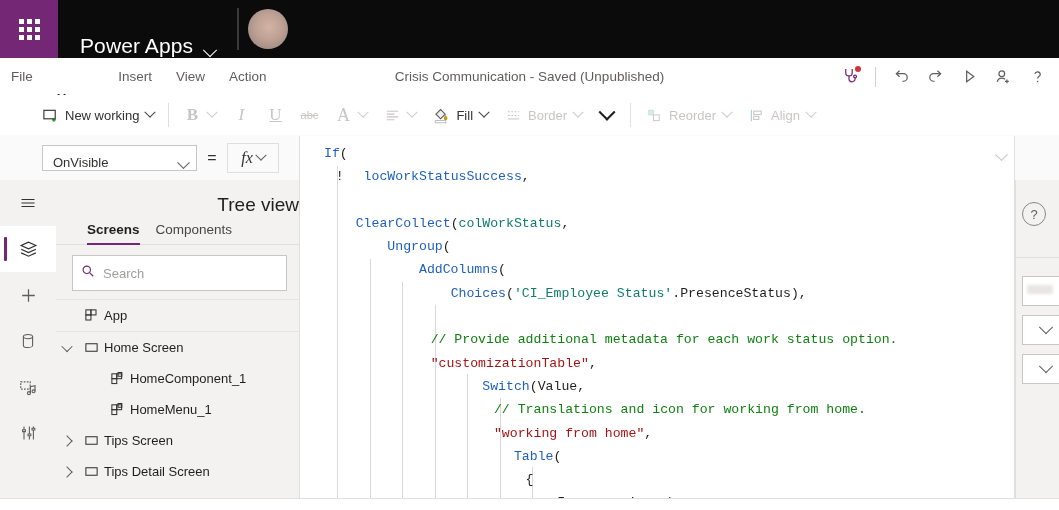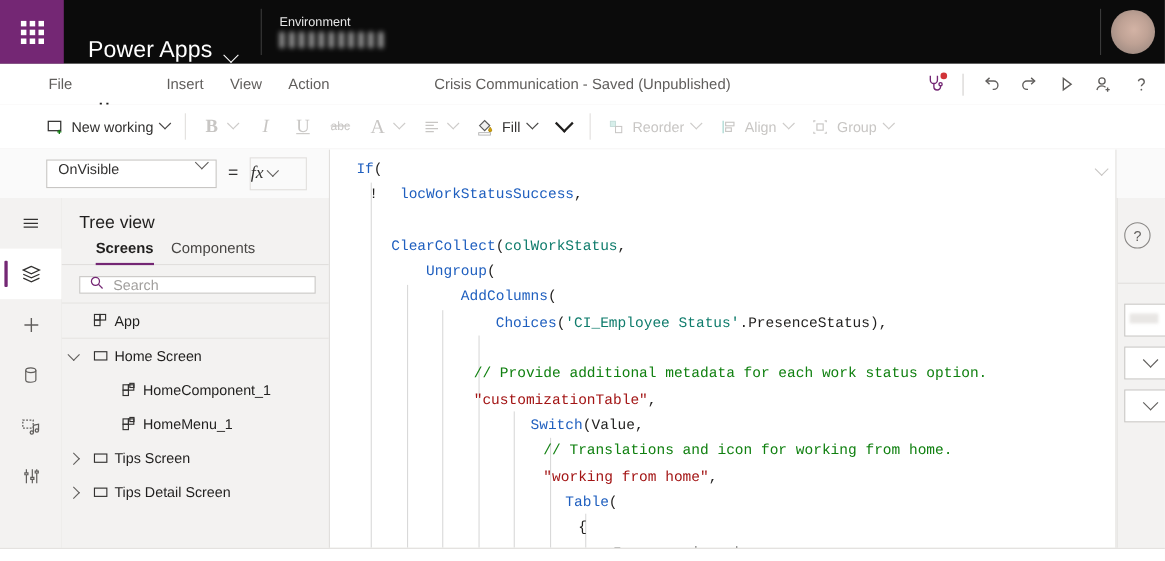--- a/index.html
+++ b/index.html
@@ -122,21 +122,20 @@
     width: 1059px; height: 37px;
     background: #ffffff;
     border-bottom: 1px solid #edebe9;
     display: flex;
     align-items: center;
   }
   .menu-items {
     display: flex;
     align-items: center;
     height: 100%;
-    padding-left: 33px;
     gap: 2px;
   }
   .menu-item {
     position: relative;
     height: 100%;
     display: flex;
     align-items: center;
     padding: 0 11px;
     font-size: 13.5px;
     color: #605e5c;
@@ -264,42 +263,42 @@
     border-bottom: 1px solid #e1dfdd;
     display: flex;
     align-items: center;
   }
   .prop-select {
     margin-left: 42px;
     width: 155px; height: 26px;
     background: #ffffff;
     border: 1px solid #c8c6c4;
     display: flex;
-    align-items: flex-start;
+    align-items: flex-end;
     justify-content: space-between;
     padding: 0 8px 0 10px;
     font-size: 13px;
     color: #323130;
     cursor: pointer;
     box-sizing: border-box;
   }
   .prop-select .chev { color: #605e5c; width: 8px; height: 8px; border-width: 1.3px; }
   .eq-sign {
     width: 30px;
     text-align: center;
     font-size: 16px;
     color: #323130;
   }
   .fx-btn {
     width: 52px; height: 30px;
     background: #fafafa;
     border: 1px solid #e1dfdd;
     display: flex;
     align-items: center;
-    justify-content: flex-start;
+    justify-content: center;
     gap: 4px;
     cursor: pointer;
     box-sizing: border-box;
   }
   .fx-label {
     font-family: "Liberation Serif", serif;
     font-style: italic;
     font-size: 16px;
     color: #323130;
   }
@@ -338,22 +337,23 @@
   .treepanel {
     position: absolute;
     left: 56px; top: 180px;
     width: 243px; height: 330px;
     background: #f3f2f1;
     border-right: 1px solid #e1dfdd;
     overflow: hidden;
   }
   .tree-title {
     padding: 14px 0 6px 16px;
-    font-size: 16px;
+    font-size: 19px;
     color: #201f1e;
+    text-align: right;
   }
   .tree-tabs {
     display: flex;
     align-items: flex-end;
     padding-left: 31px;
     gap: 16px;
     border-bottom: 1px solid #e1dfdd;
   }
   .tree-tab {
     position: relative;
@@ -369,21 +369,21 @@
   .tree-tab.active::after {
     content: "";
     position: absolute;
     left: 0; right: 0;
     bottom: -1px;
     height: 2px;
     background: #742774;
   }
   .search-wrap {
     margin: 10px 12px 0 16px;
-    height: 16px;
+    height: 36px;
     background: #ffffff;
     border: 1px solid #c8c6c4;
     display: flex;
     align-items: center;
     gap: 8px;
     padding: 0 8px;
     box-sizing: border-box;
     justify-content: flex-end;
   }
   .search-input {
@@ -569,24 +569,20 @@
           <i></i>
           <i></i>
           <i></i>
       </div>
     </div>
     <div class="brand">
       <span class="brand-title">Power Apps</span>
       <span class="chev"></span>
     </div>
     <div class="topdiv"></div>
-    <div class="env">
-      <span class="env-label">Environment</span>
-      <span class="env-name">▌▌▌▌▌▌▌▌▌▌▌</span>
-    </div>
     <div class="topdiv"></div>
     <div class="avatar-wrap">
       <div class="avatar"></div>
     </div>
   </div>
 
   <div class="menubar">
     <div class="menu-items">
       <div class="menu-item">File</div>
       <div class="menu-item active">Home</div>
@@ -681,20 +677,31 @@
       <span class="rb-icon">
         <svg width="18" height="18" viewBox="0 0 18 18" fill="none">
           <path d="M4 8.2 8.6 3.6l4.6 4.6-4.6 4.6z" stroke="#5a5a5a" stroke-width="1.1" fill="#f0f0f0"></path>
           <path d="M13.6 9.6c.9 1.3 1.4 2.1 1.4 2.8a1.4 1.4 0 0 1-2.8 0c0-.7.5-1.5 1.4-2.8z" fill="#d8a100" stroke="#a07a00" stroke-width=".7"></path>
           <rect x="3.2" y="14.6" width="10.6" height="2.2" fill="#ffffff" stroke="#b0b0b0" stroke-width=".8"></rect>
         </svg>
       </span>
       <span>Fill</span>
       <span class="chev"></span>
     </div>
+    <div class="rb-btn disabled">
+      <span class="rb-icon">
+        <svg width="17" height="17" viewBox="0 0 18 18" stroke="#c8c6c4" stroke-width="1.1">
+          <path d="M3 5h12" stroke-dasharray="2 1.6"></path>
+          <path d="M3 9h12" stroke-dasharray="2 1.6"></path>
+          <path d="M3 12.6h12"></path>
+        </svg>
+      </span>
+      <span>Border</span>
+      <span class="chev"></span>
+    </div>
     <div class="expand-chev">
       <span class="chev"></span>
     </div>
     <div class="rb-sep"></div>
 
     <div class="rb-btn disabled">
       <span class="rb-icon">
         <svg width="17" height="17" viewBox="0 0 18 18" fill="none">
           <rect x="3" y="3.4" width="5" height="5" fill="#d7eeea" stroke="#bfd9d5" stroke-width=".8"></rect>
           <rect x="8" y="8.4" width="6" height="6" fill="#ffffff" stroke="#c8c6c4" stroke-width="1"></rect>
@@ -705,30 +712,20 @@
     </div>
     <div class="rb-btn disabled">
       <span class="rb-icon">
         <svg width="17" height="17" viewBox="0 0 18 18" fill="none" stroke="#c8c6c4" stroke-width="1.1">
           <path d="M3.6 3v12" stroke="#9fd3cc"></path>
           <rect x="6" y="4.4" width="8" height="3.4"></rect>
           <rect x="6" y="9.8" width="5.5" height="3.4"></rect>
         </svg>
       </span>
       <span>Align</span>
-      <span class="chev"></span>
-    </div>
-    <div class="rb-btn disabled">
-      <span class="rb-icon">
-        <svg width="17" height="17" viewBox="0 0 18 18" fill="none" stroke="#c8c6c4" stroke-width="1.1">
-          <path d="M3 4.4V3h1.6M13.4 3H15v1.4M15 13.6V15h-1.6M4.6 15H3v-1.4"></path>
-          <rect x="6" y="6" width="6" height="6"></rect>
-        </svg>
-      </span>
-      <span>Group</span>
       <span class="chev"></span>
     </div>
   </div>
 
   <div class="formularow">
     <div class="prop-select">
       <span>OnVisible</span>
       <span class="chev"></span>
     </div>
     <div class="eq-sign">=</div>

